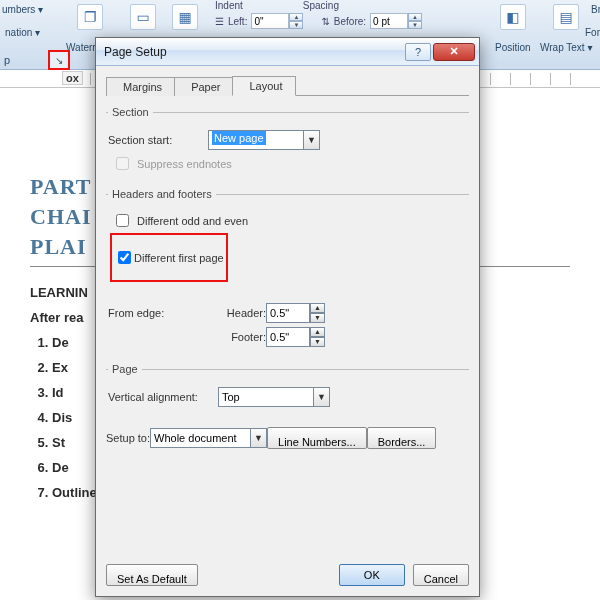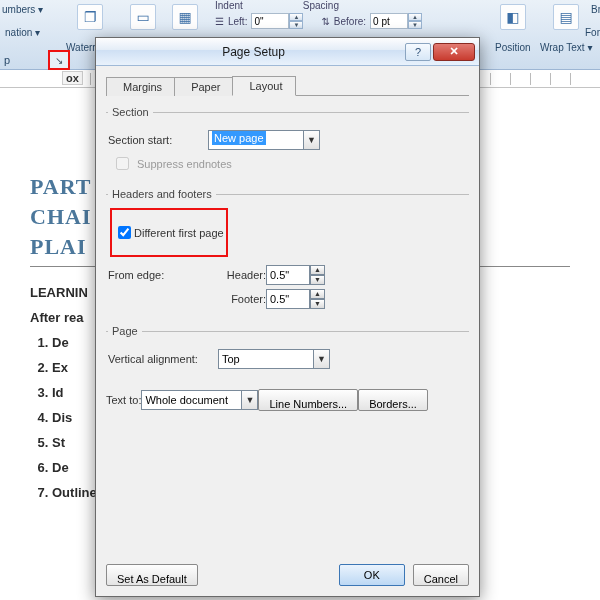--- a/index.html
+++ b/index.html
@@ -21,21 +21,21 @@
   .ruler::before { content:""; position:absolute; left:70px; right:10px; top:3px; height:12px; background:repeating-linear-gradient(90deg,#bbb 0 1px, transparent 1px 20px);}
   
   .doc { position:absolute; left:30px; top:170px; width:540px; color:#2b2b2b; }
   .doc h2 { font-family:"Times New Roman",serif; color:#4b779b; font-size:22px; margin:4px 0; letter-spacing:1px; font-weight:600;}
   .doc hr { border:none; border-top:1px solid #888; margin:6px 0 18px 0;}
   .doc .ln { font-size:13px; font-weight:bold; margin:10px 0;}
   .doc ol { margin:0; padding-left:22px; font-size:13px; font-weight:bold;}
   .doc li { margin:10px 0;}
   
   .dialog { position:absolute; left:95px; top:37px; width:385px; height:560px; background:#f0f0f0; border:1px solid #6a6a6a; box-shadow:0 4px 16px rgba(0,0,0,.45); display:flex; flex-direction:column;}
-  .titlebar { height:28px; background:linear-gradient(#fdfdfe,#e3ecf7 45%,#cfe0f4 46%,#e9f2fc); border-bottom:1px solid #9fb9d7; display:flex; align-items:center; padding:0 4px 0 8px;text-align:center; }
+  .titlebar { height:28px; background:linear-gradient(#fdfdfe,#e3ecf7 45%,#cfe0f4 46%,#e9f2fc); border-bottom:1px solid #9fb9d7; display:flex; align-items:center; padding:0 4px 0 8px; }
   .titlebar .t { color:#1a1a1a; font-size:12px; flex:1;}
   .tbtn { width:26px; height:18px; margin-left:2px; border:1px solid #8aa4c0; border-radius:2px; background:linear-gradient(#f6faff,#d7e7f7); display:flex; align-items:center; justify-content:center; font-size:11px; color:#30527a; cursor:pointer;}
   .tbtn.close { width:42px; background:linear-gradient(#e27b73,#c83b2f); border-color:#8a2a22; color:#fff; border-radius:3px; font-weight:bold;}
   .dlg-body { flex:1; padding:8px 10px 6px 10px; position:relative;}
   
   .tabs { display:flex; align-items:flex-end; height:22px; border-bottom:1px solid #a0a0a0; gap:0;}
   .tab { padding:3px 12px 3px 16px; border:1px solid #a0a0a0; border-bottom:none; background:#ececec; margin-right:-1px; position:relative; top:1px; cursor:pointer; font-size:11px;}
   .tab.active { background:#f0f0f0; border-bottom:1px solid #f0f0f0; }
   fieldset { border:none; border-top:1px solid #bdbdbd; margin:10px 0 4px 0; padding:8px 2px 2px 2px;}
   legend { padding:0 4px; color:#444; font-size:11px;}
@@ -175,25 +175,29 @@
         </span>
       </div>
       <label class="chk" style="margin-left:4px;color:#9a9a9a">
         <input type="checkbox" disabled="" style="">
         <span>Suppress endnotes</span>
       </label>
     </fieldset>
 
     <fieldset>
       <legend>Headers and footers</legend>
+      <label class="chk" style="margin-left:4px">
+        <input type="checkbox" style="">
+        <span>Different odd and even</span>
+      </label>
       <div class="hl-red" style="margin-left:2px">
         <input type="checkbox" checked="" style="">
         <span>Different first page</span>
       </div>
-      <div class="row" style="margin-top:8px">
+      <div class="row" style="margin-top:21px">
         <span class="lbl">From edge:</span>
         <span style="width:10px"></span>
         <span style="width:48px;text-align:right">Header:</span>
         <span class="spin">
           <input type="text" value="0.5&quot;" style="">
           <span class="sb">
               <div>▲</div>
               <div>▼</div>
             </span>
         </span>
@@ -218,21 +222,21 @@
         <span class="lbl" style="width:110px">Vertical alignment:</span>
         <span class="combo">
           <input type="text" style="width: 95px;" value="Top">
           <span class="dd">▼</span>
         </span>
       </div>
     </fieldset>
 
 
     <div class="row" style="margin-top:14px">
-      <span>Text to:</span>
+      <span>Setup to:</span>
       <span class="combo">
         <input type="text" style="width: 100px;" value="Whole document">
         <span class="dd">▼</span>
       </span>
       <button class="btn">Line Numbers...</button>
       <button class="btn">Borders...</button>
     </div>
   </div>
   <div class="dlg-footer">
     <button class="btn">Set As Default</button>

